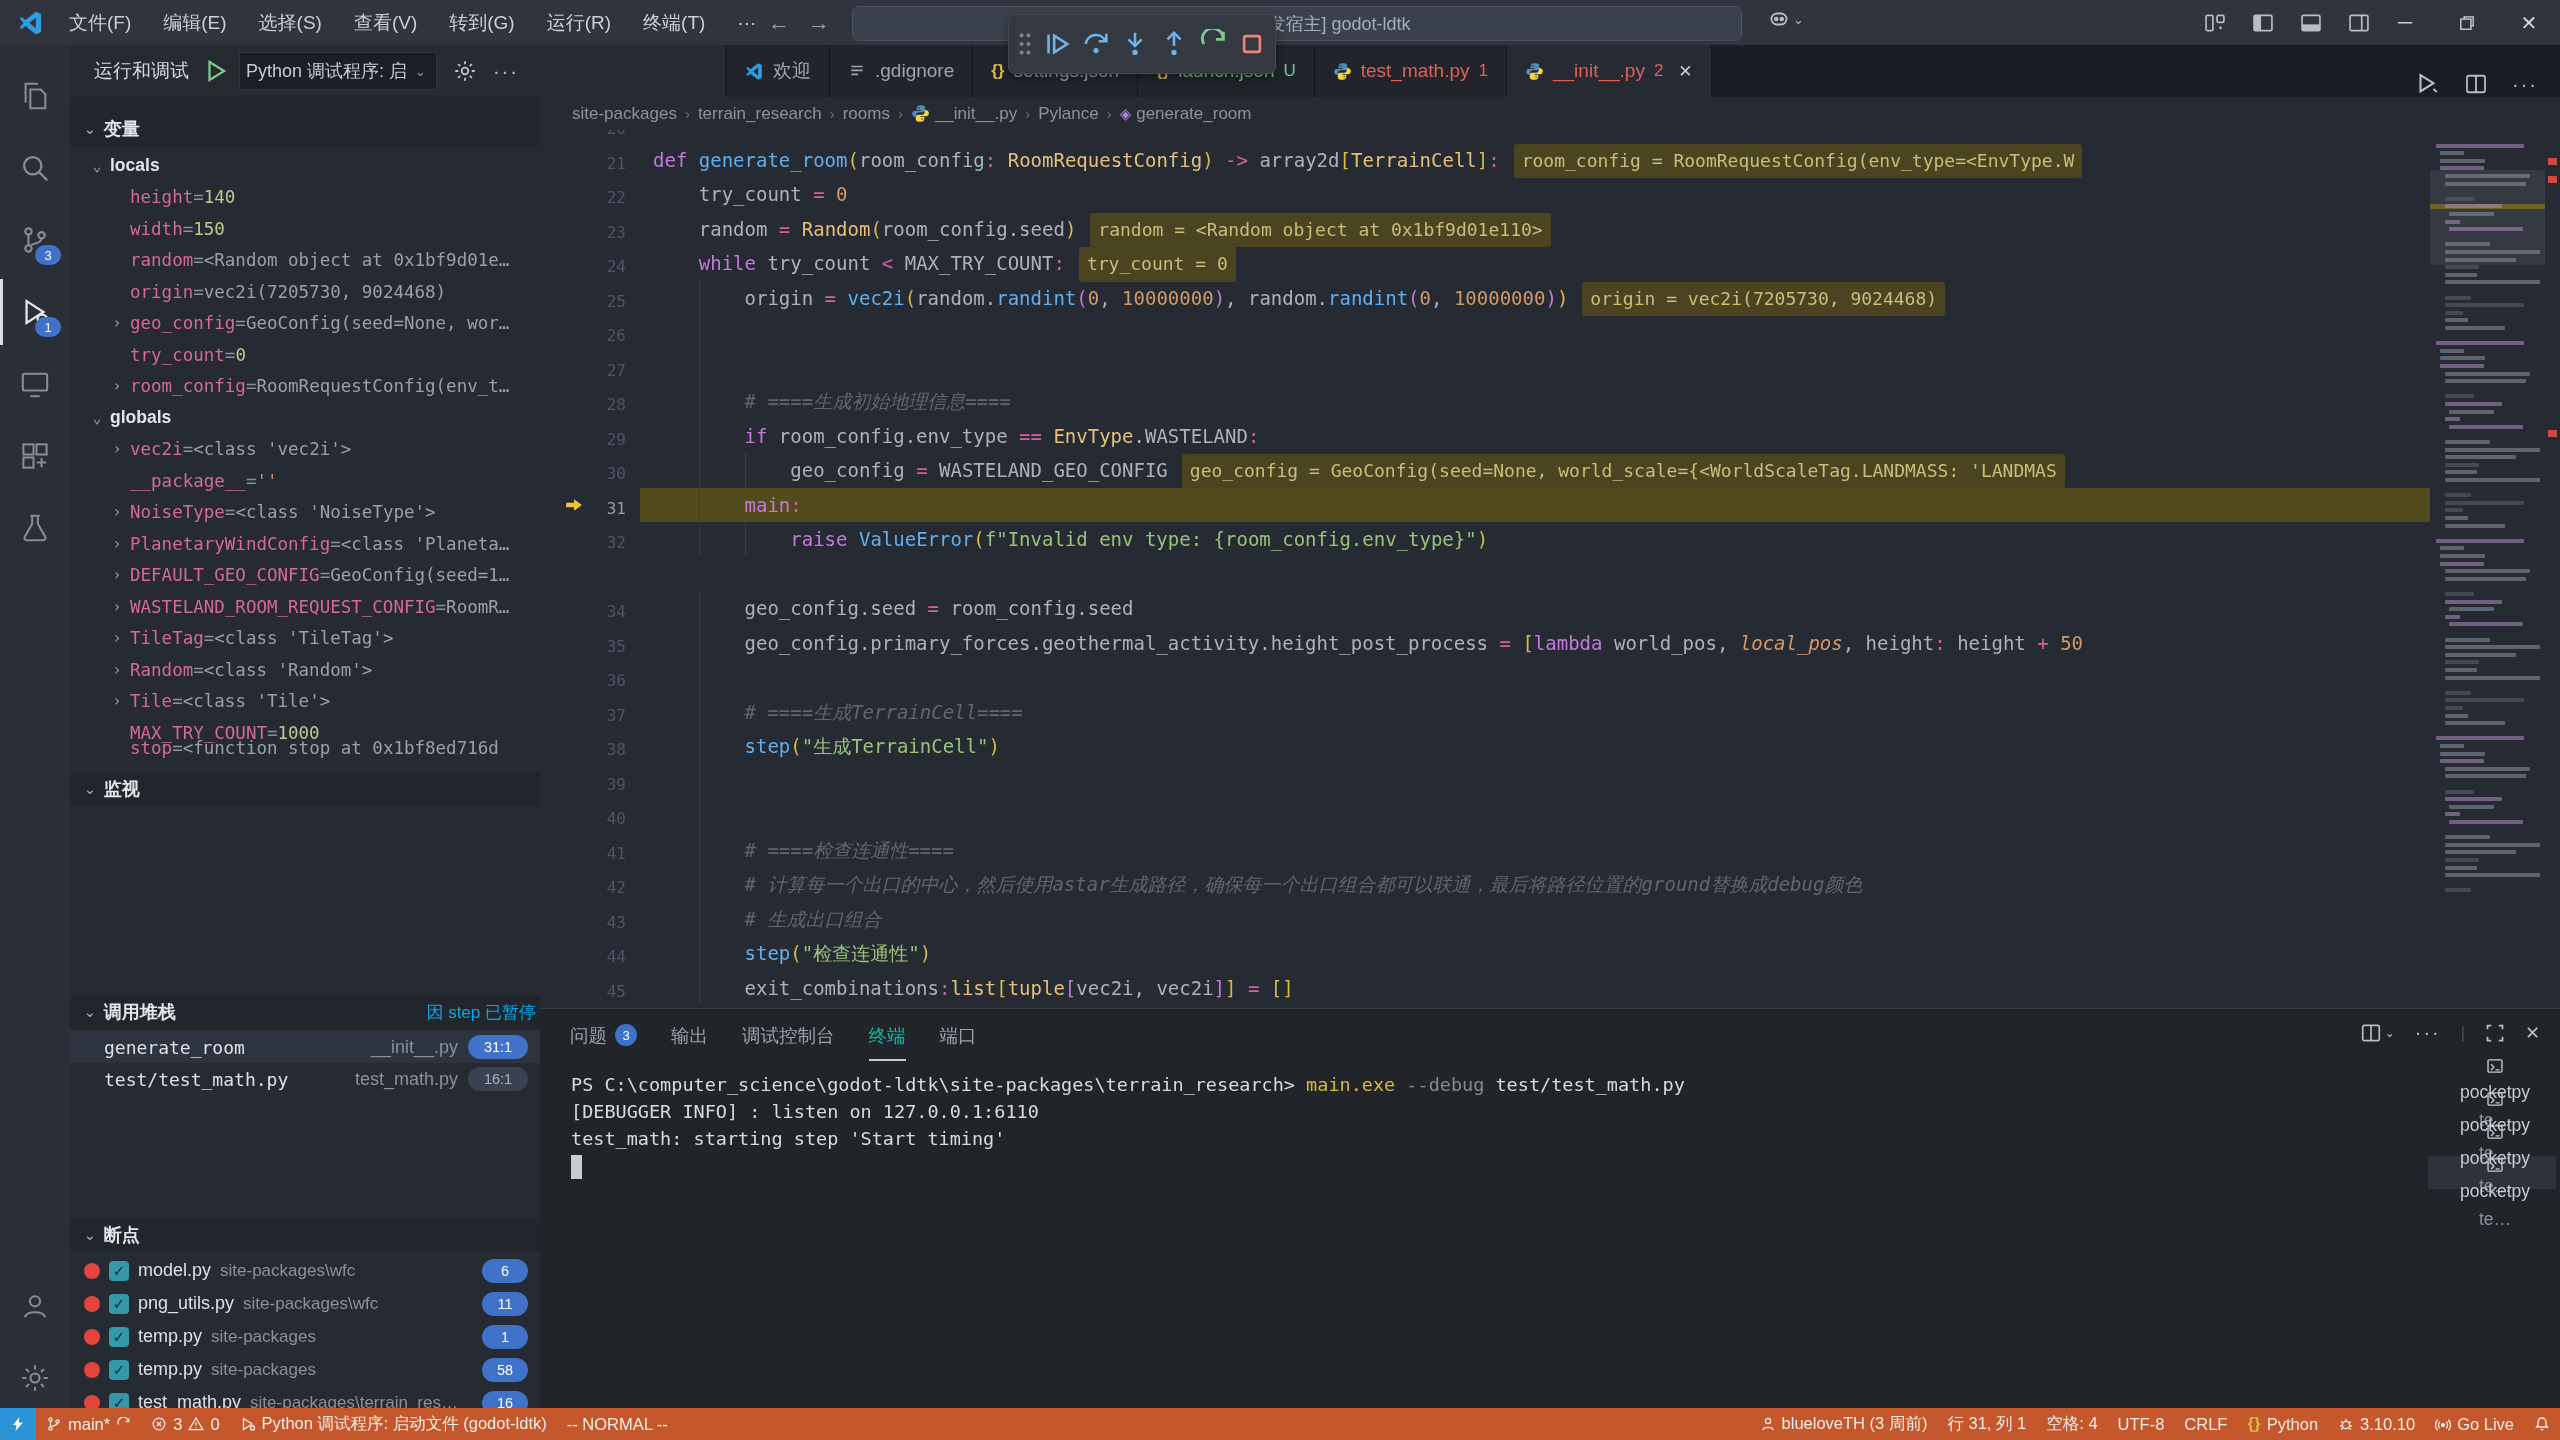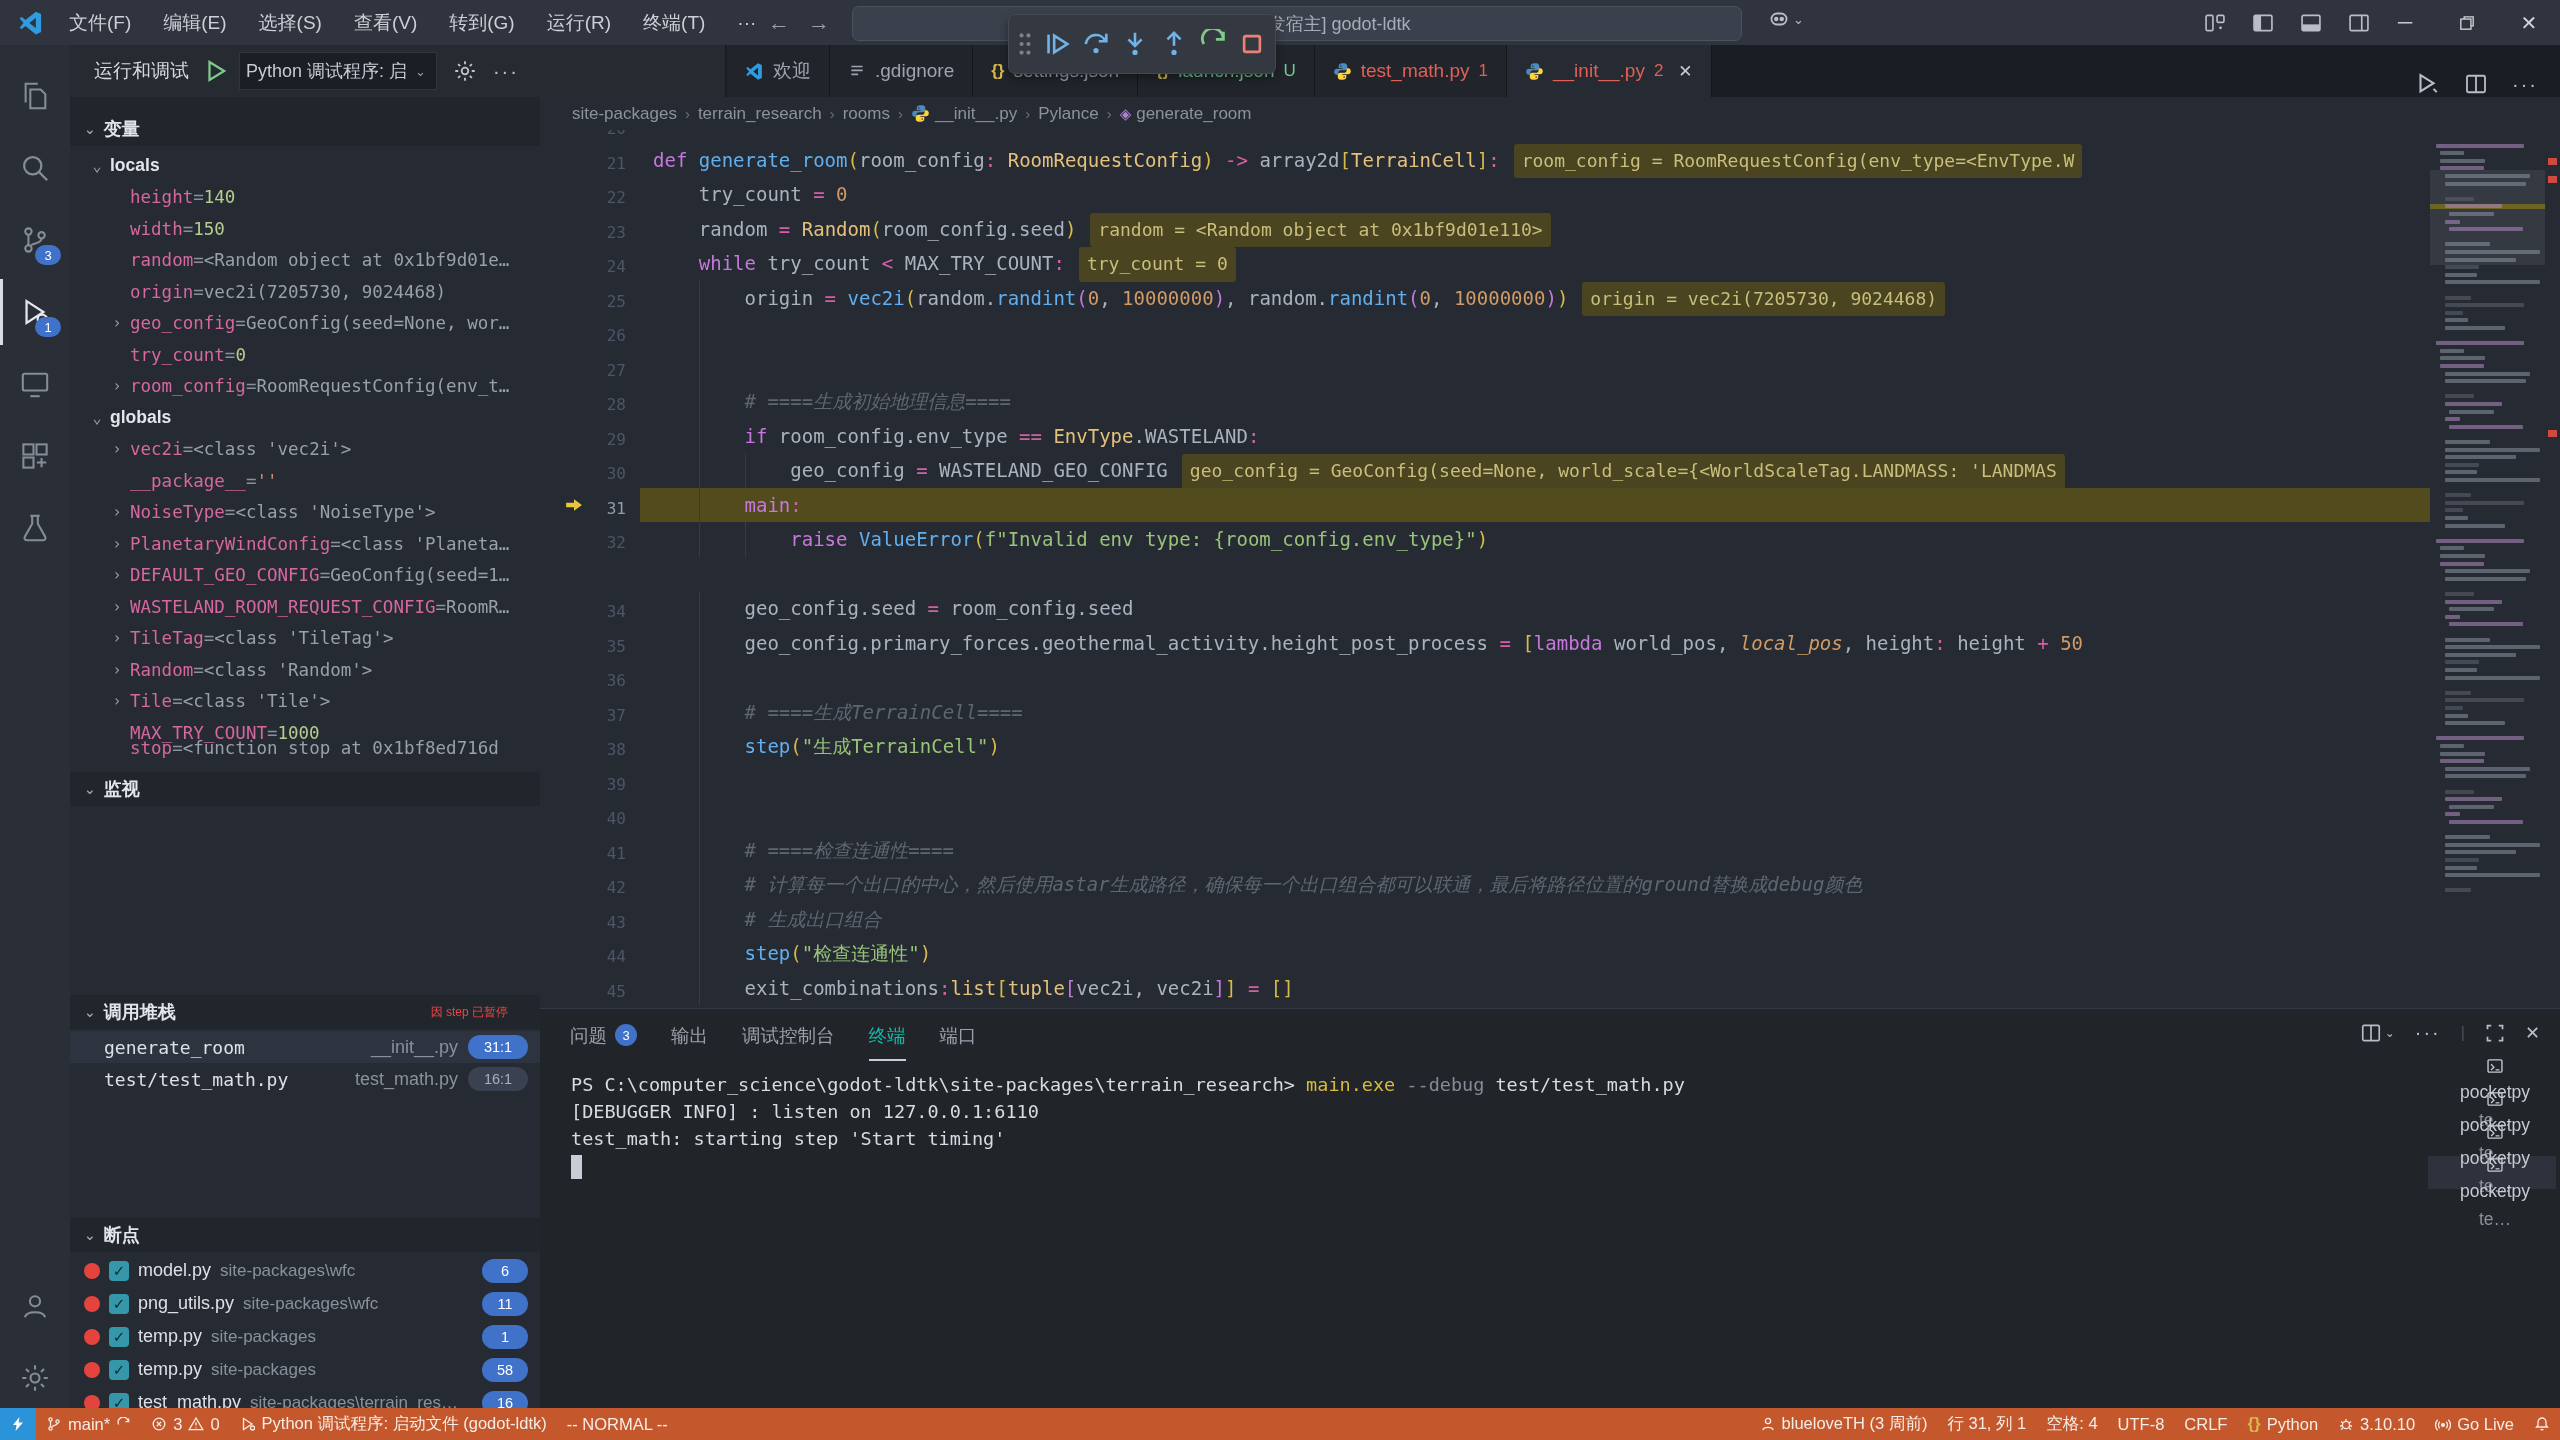--- a/index.html
+++ b/index.html
@@ -38,21 +38,21 @@
 
   
   #sidebar{left:70px;top:45px;width:470px;height:1363px;background:#21252c;border-right:1px solid #1a1d23;}
   #runrow{position:absolute;left:70px;top:45px;width:655px;height:52px;background:#262a31;display:flex;align-items:center;z-index:5;}
   #runrow .lbl{font-size:19px;color:#d5d9e0;margin:0 14px 0 24px;white-space:nowrap;}
   #runrow .cfg{height:36px;background:#1b1e24;border:1px solid #303540;display:flex;align-items:center;
      font-size:18px;color:#c6cad2;padding:0 10px 0 6px;gap:8px;}
   .sechead{position:absolute;left:0;width:470px;height:34px;display:flex;align-items:center;
      font-size:18px;font-weight:bold;color:#e2e5ea;background:#21252c;gap:8px;padding-left:14px;box-sizing:border-box;}
   .sechead .chev{color:#9aa0ab;font-size:14px;}
-  .sechead .note{margin-left:auto;margin-right:32px;font-weight:normal;color:#ef4444;font-size:12px;}
+  .sechead .note{margin-left:auto;margin-right:4px;font-weight:normal;color:#0ea5e9;font-size:17px;}
   .seccontent{position:absolute;left:0;width:470px;background:#262b33;overflow:hidden;}
   .vrow{position:absolute;left:0;width:470px;height:31px;display:flex;align-items:center;
      font-family:"DejaVu Sans Mono",monospace;font-size:17.5px;white-space:nowrap;}
   .vrow .tw{width:26px;text-align:center;color:#9aa0ab;font-size:15px;flex:none;}
   .vn{color:#d6679f;} .veq{color:#8a919d;} .vv{color:#98a0ab;} .vv-num{color:#b9cc8d;} .vv-str{color:#ce9178;}
   .scopelbl{color:#e2e5ea;font-family:"Liberation Sans",sans-serif;font-weight:bold;font-size:17.5px;}
   .csrow{position:absolute;left:0;width:470px;height:32px;display:flex;align-items:center;font-size:18px;padding:0 12px 0 34px;box-sizing:border-box;gap:10px;}
   .csrow.sel{background:#2d3440;}
   .csrow .fn{font-family:"DejaVu Sans Mono",monospace;color:#dde0e5;}
   .csrow .file{margin-left:auto;color:#8a919d;}

